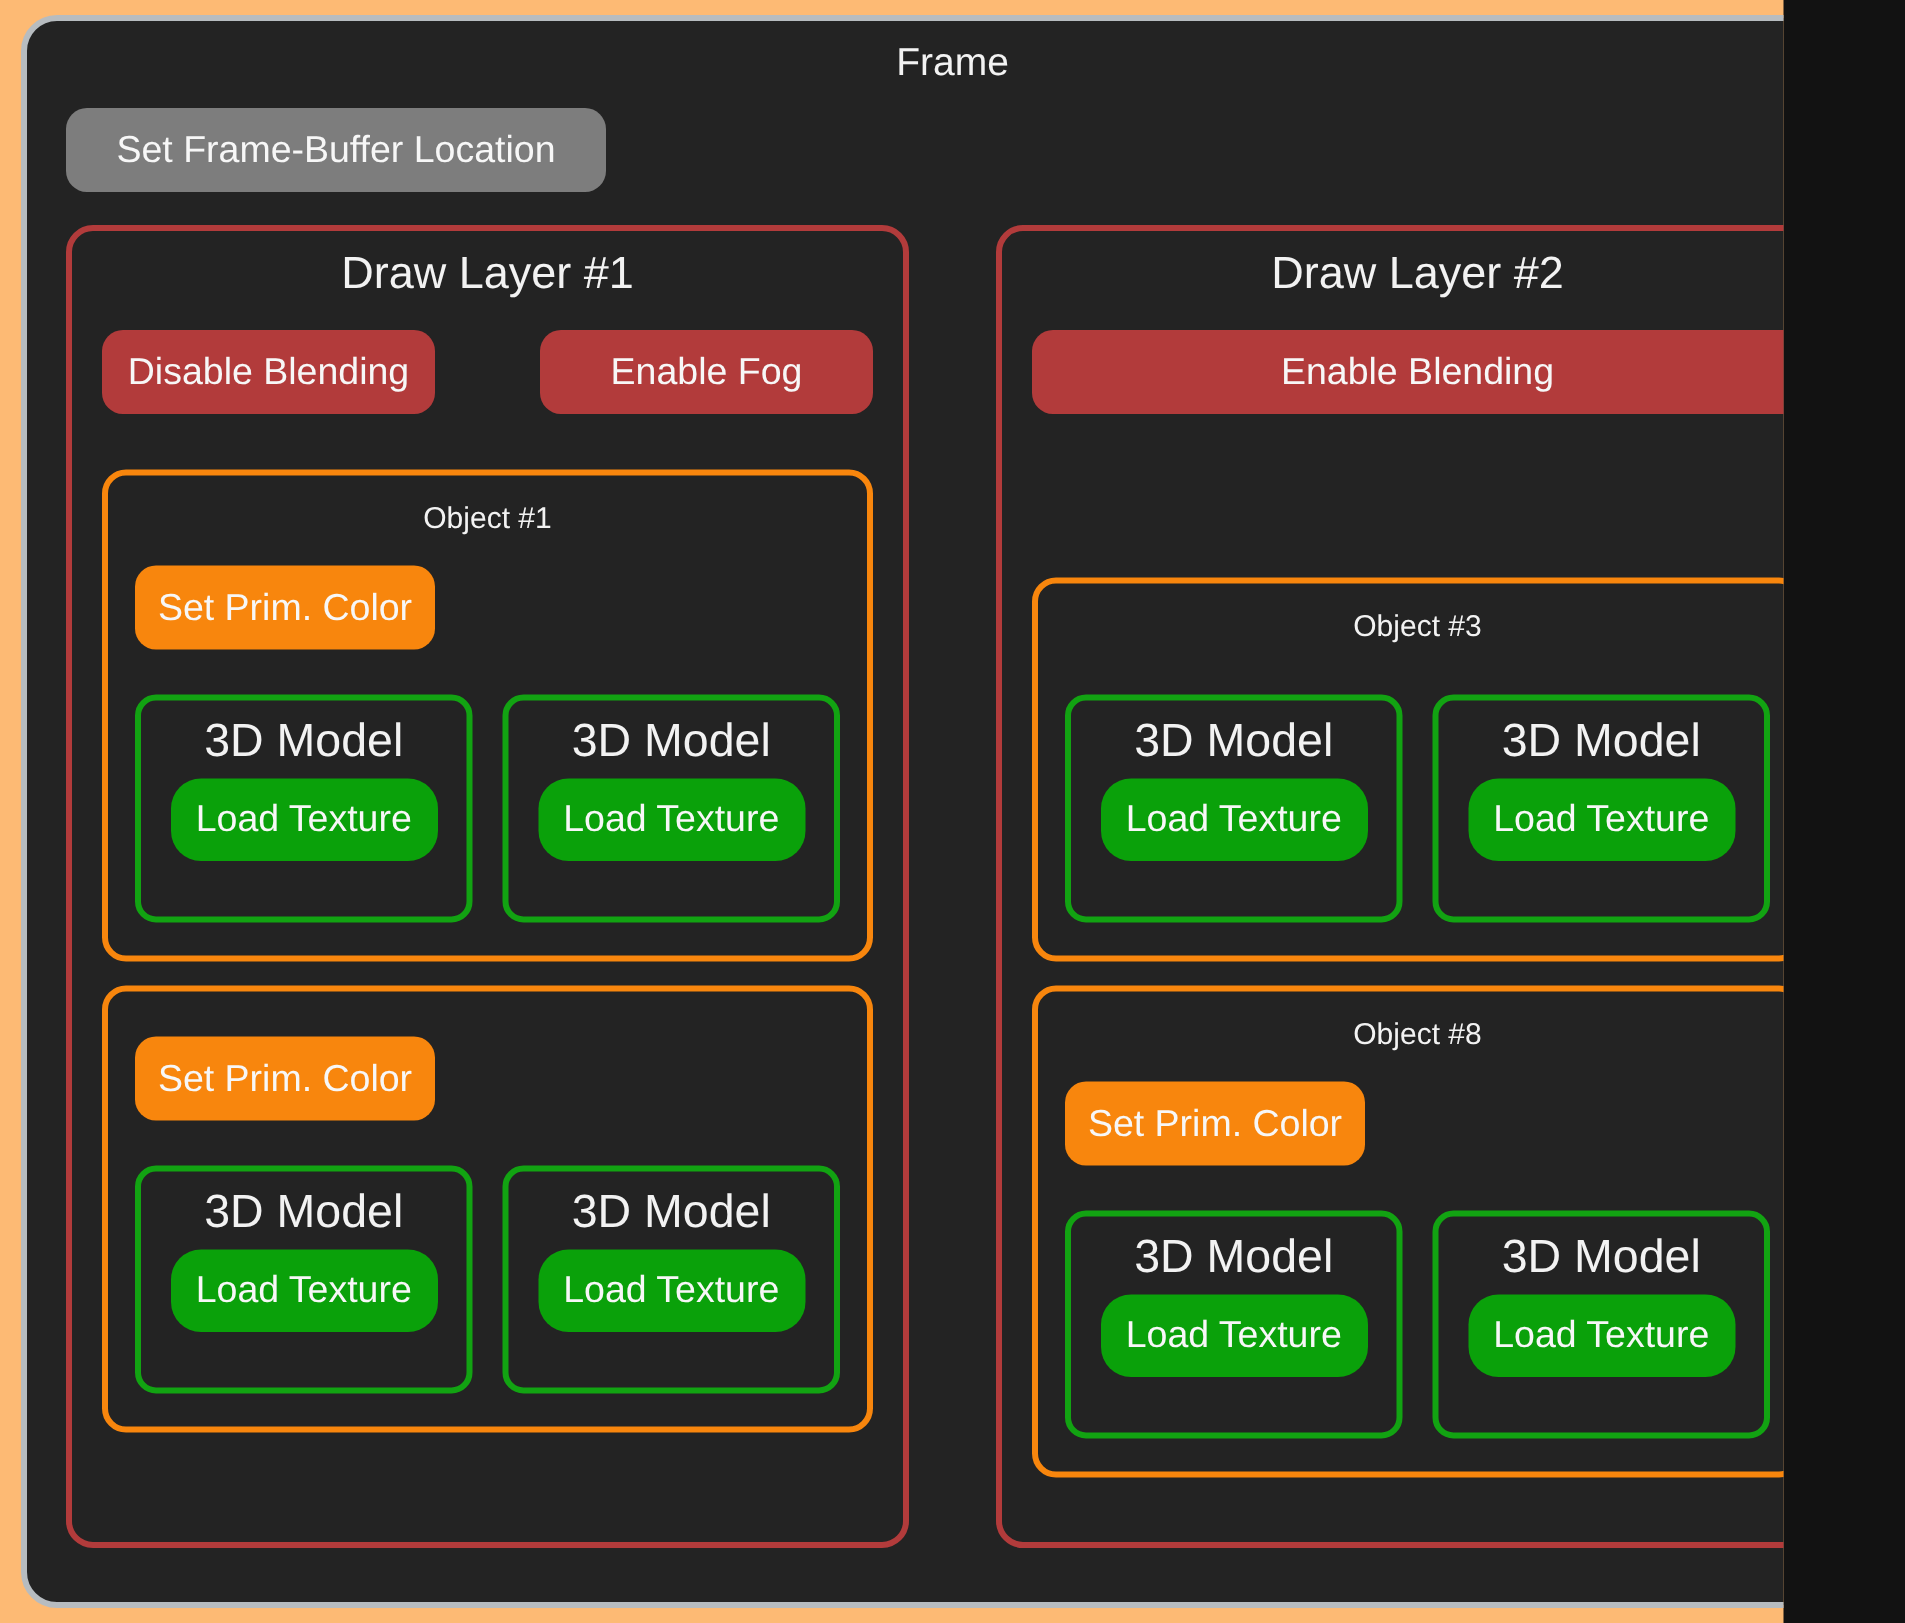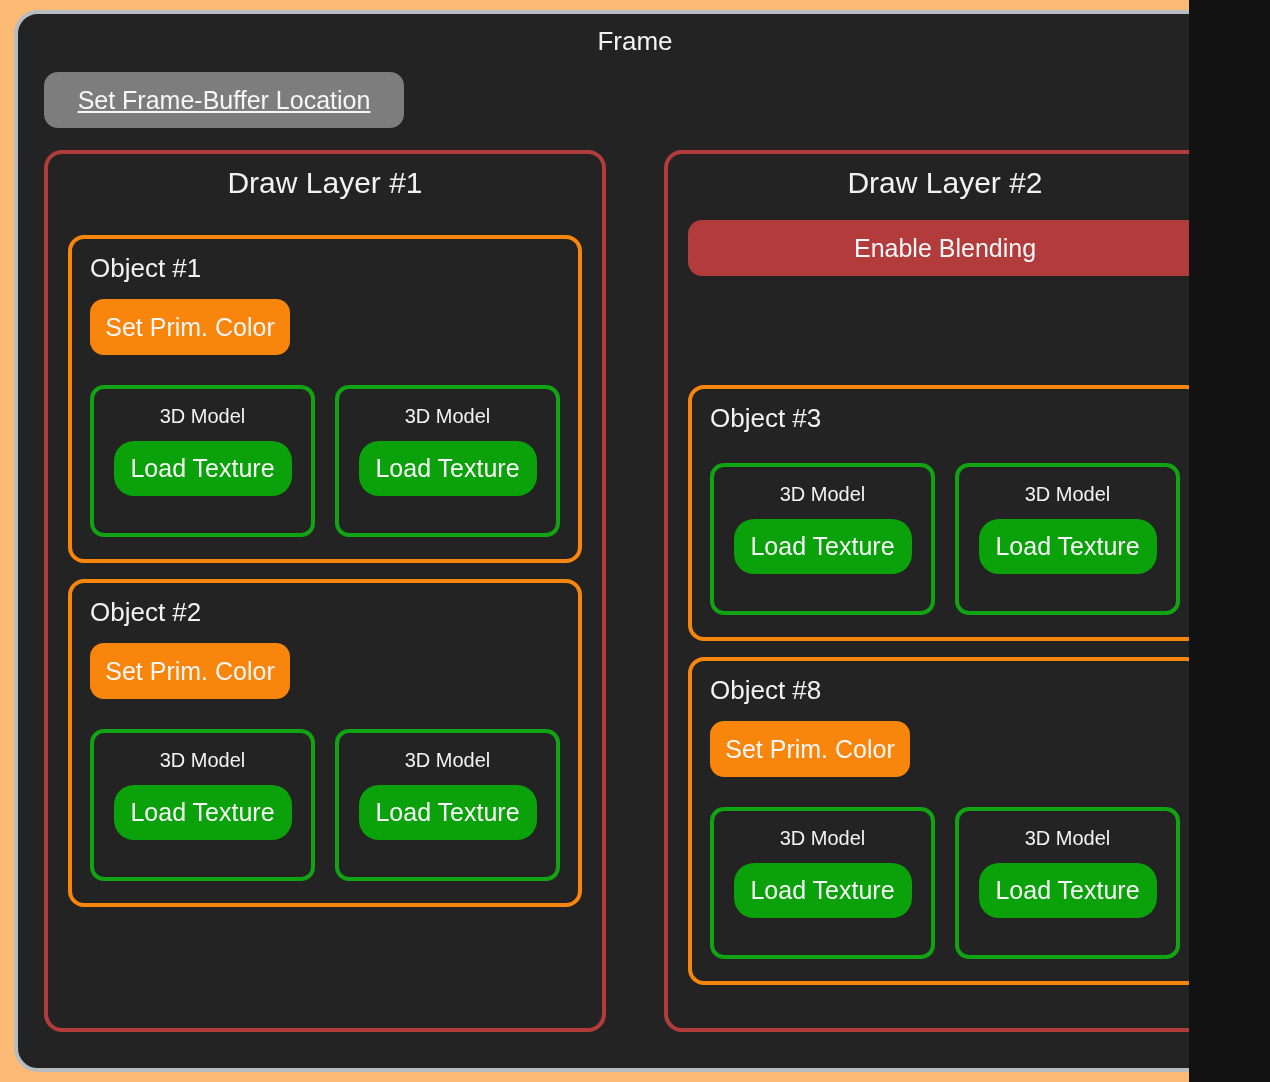--- a/index.html
+++ b/index.html
@@ -40,21 +40,20 @@
     font-size: 25px;
     border-radius: 14px;
     color: #f7f7f7;
     user-select: none;
   }
   .sfb-button {
     margin-top: 16px;
     width: 360px;
     height: 56px;
     background: var(--neutral-button, #7d7d7d);
-    text-decoration: underline;
   }
   .columns {
     display: flex;
     gap: 58px;
     margin-top: 22px;
   }
   .layer {
     flex: 1;
     box-sizing: border-box;
     height: 882px;
@@ -90,22 +89,22 @@
   .object {
     box-sizing: border-box;
     border: 4px solid var(--object-accent, #f8860d);
     border-radius: 16px;
     padding: 14px 18px 22px 18px;
   }
   .object.second {
     margin-top: 16px;
   }
   .object-title {
-    text-align: left;
-    font-size: 26px;
+    text-align: center;
+    font-size: 20px;
     line-height: 30px;
   }
   .prim-button {
     margin-top: 16px;
     width: 200px;
     height: 56px;
     background: var(--object-accent, #f8860d);
     text-align: right;
   }
   .model-row {
@@ -118,21 +117,21 @@
     box-sizing: border-box;
     height: 152px;
     border: 4px solid var(--model-accent, #12a312);
     border-radius: 14px;
     display: flex;
     flex-direction: column;
     align-items: center;
     padding-top: 12px;
   }
   .model-title {
-    font-size: 20px;
+    font-size: 31px;
     line-height: 30px;
   }
   .load-button {
     margin-top: 10px;
     width: 178px;
     height: 55px;
     border-radius: 20px;
     background: var(--model-button, #0aa10a);
   }
 </style>
@@ -143,40 +142,43 @@
   <div class="frame">
 
     <div class="frame-title">Frame</div>
 
     <div class="btn sfb-button">Set Frame-Buffer Location</div>
 
     <div class="columns">
 
       <div class="layer">
         <div class="layer-title">Draw Layer #1</div>
+        <div class="state-row">
+          <div class="btn state-btn">Disable Blending</div>
+          <div class="btn state-btn">Enable Fog</div>
+        </div>
 
         <div class="object-slot">
           <div class="object">
             <div class="object-title">Object #1</div>
             <div class="btn prim-button">Set Prim. Color</div>
             <div class="model-row">
               <div class="model">
                 <div class="model-title">3D Model</div>
                 <div class="btn load-button">Load Texture</div>
               </div>
               <div class="model">
                 <div class="model-title">3D Model</div>
                 <div class="btn load-button">Load Texture</div>
               </div>
             </div>
           </div>
         </div>
 
         <div class="object second">
-          <div class="object-title">Object #2</div>
           <div class="btn prim-button">Set Prim. Color</div>
           <div class="model-row">
             <div class="model">
               <div class="model-title">3D Model</div>
               <div class="btn load-button">Load Texture</div>
             </div>
             <div class="model">
               <div class="model-title">3D Model</div>
               <div class="btn load-button">Load Texture</div>
             </div>

